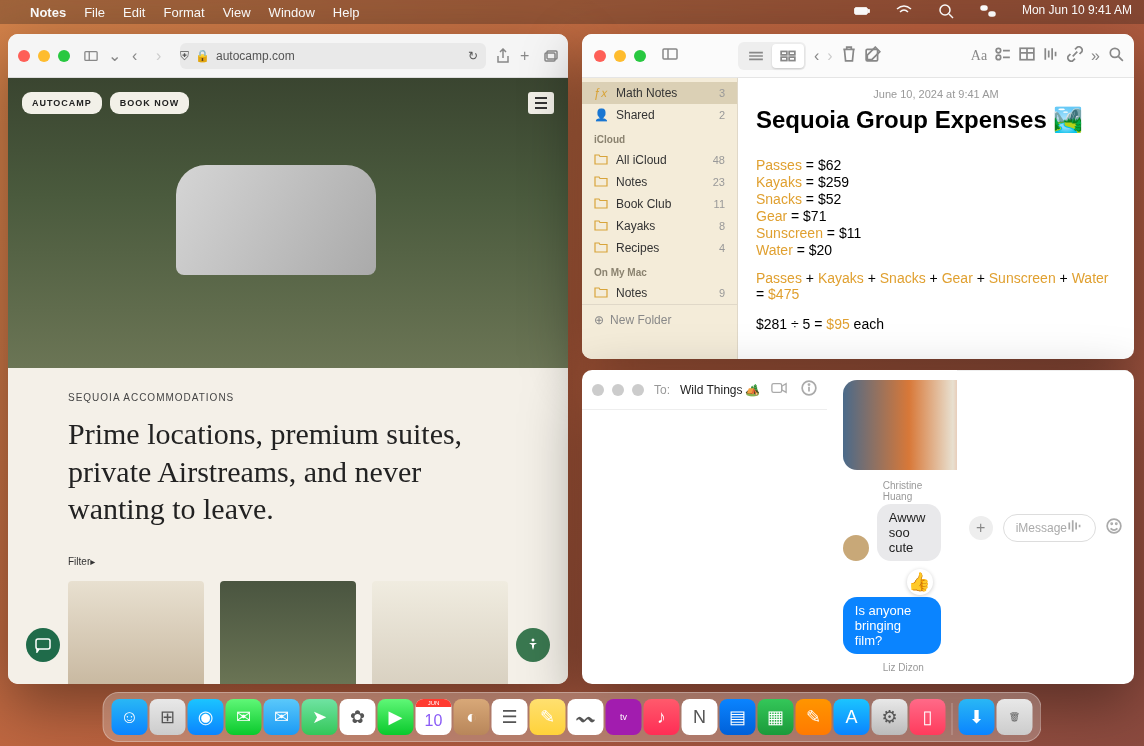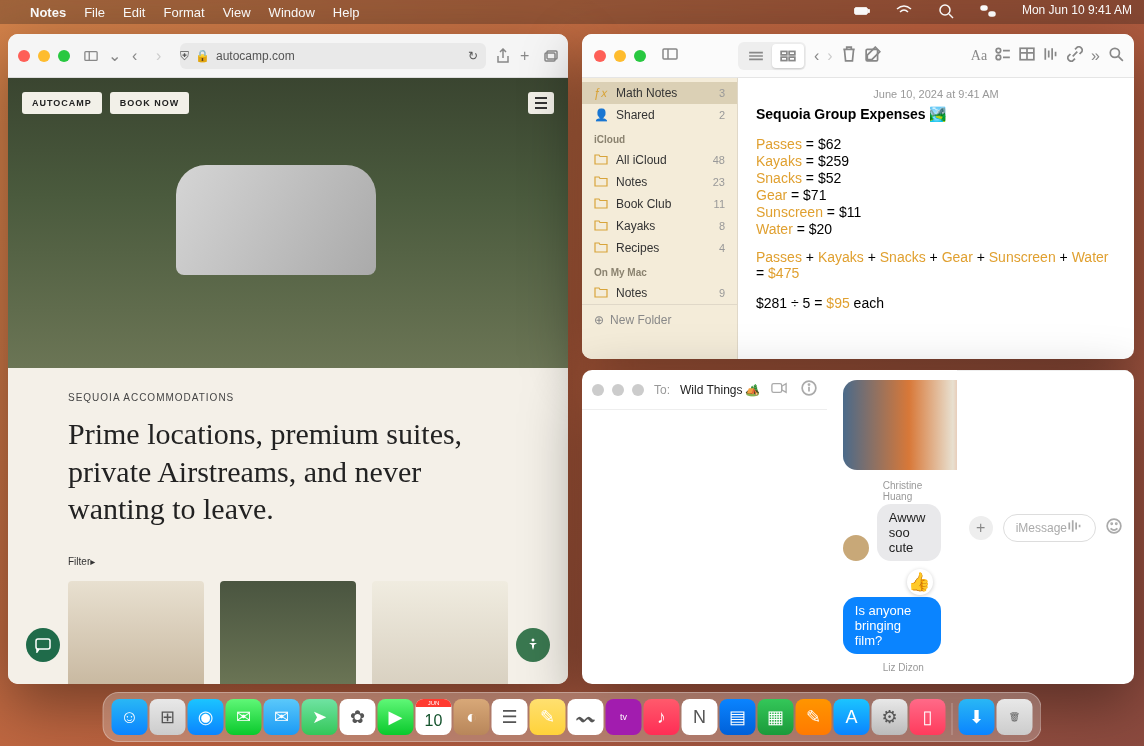--- a/index.html
+++ b/index.html
@@ -43,21 +43,21 @@
 
 #safari { left: 8px; top: 34px; width: 560px; height: 650px; }
 #safari .toolbar { height: 44px; display:flex; align-items:center; gap:10px; padding:0 10px; background:#f5f5f5; border-bottom:1px solid #ddd;}
 #safari .traffic{padding:0 4px 0 0}
 #safari .addr { flex:1; display:flex; align-items:center; justify-content:center; gap:6px; background:#e9e9e9; border-radius:6px; height:26px; font-size:12px; color:#555; }
 #safari .nav-ic{width:14px;height:14px;color:#888;display:flex;align-items:center}
 .ic{width:16px;height:16px;fill:none;stroke:currentColor;stroke-width:1.5}
 #safari .hero{height:290px;background:linear-gradient(180deg,#3a4530 0%,#4a5a3d 40%,#6b7555 100%);position:relative;overflow:hidden}
 #safari .hero::before{content:"";position:absolute;left:30%;top:30%;width:200px;height:110px;background:linear-gradient(120deg,#d5d5d5,#aaa);border-radius:30px 30px 8px 8px;}
 #safari .hero-top{position:absolute;top:14px;left:14px;display:flex;gap:8px}
-#safari .pill{background:#f2f0e8;color:#222;font-size:9px;font-weight:700;letter-spacing:1px;padding:6px 10px;border-radius:3px}
+#safari .pill{background:#f2f0e8;color:#222;font-size:9px;font-weight:700;letter-spacing:1px;padding:6px 10px;border-radius:9px}
 #safari .burger{position:absolute;top:14px;right:14px;width:26px;height:22px;background:#f2f0e8;border-radius:3px;display:flex;flex-direction:column;justify-content:center;align-items:center;gap:3px}
 #safari .burger span{width:12px;height:2px;background:#333}
 #safari .content{background:#f4f0e8;padding:24px 60px 18px}
 #safari .eyebrow{font-size:10px;letter-spacing:1px;color:#444;font-weight:500}
 #safari .headline{font-family:Georgia,serif;font-size:30px;line-height:1.25;margin-top:12px;color:#222}
 #safari .filter{font-size:10px;margin-top:28px;color:#333}
 #safari .grid{display:flex;gap:16px;margin-top:14px}
 #safari .card{flex:1;height:106px;border-radius:4px;background:#ccc}
 #safari .card:nth-child(1){background:linear-gradient(#e8e0d0,#c8b8a0)}
 #safari .card:nth-child(2){background:linear-gradient(#4a5540,#6b7555)}
@@ -78,21 +78,21 @@
 #notes .body{flex:1;display:flex;overflow:hidden}
 #notes .side{width:156px;background:#f4ecd9;border-right:1px solid #e0d8c8;padding:4px 0;font-size:12px;overflow:auto}
 #notes .side .sec{font-size:10px;color:#8a826f;padding:8px 12px 4px;font-weight:600}
 #notes .side .row{display:flex;align-items:center;padding:4px 12px;gap:8px;color:#333;cursor:pointer}
 #notes .side .row.sel{background:#dbd0b5}
 #notes .side .row .cnt{margin-left:auto;color:#999;font-size:11px}
 #notes .side .fic{width:14px;height:14px;color:#d8a43a;flex-shrink:0}
 #notes .side .new{border-top:1px solid #e0d8c8;margin-top:auto;padding:8px 12px;color:#888;font-size:12px;display:flex;gap:6px;align-items:center}
 #notes .editor{flex:1;padding:10px 18px;font-size:14px;overflow:auto}
 #notes .date{text-align:center;font-size:11px;color:#999;margin-bottom:6px}
-#notes .title{font-size:14px;font-weight:700;margin-bottom:14px}
+#notes .title{font-size:24px;font-weight:700;margin-bottom:23px}
 #notes .line{margin:1px 0}
 .y{color:#e0a030}.g{color:#888}
 
 
 #msgs{left:582px;top:370px;width:552px;height:314px;display:flex;flex-direction:row}
 #msgs .hdr{height:40px;border-bottom:1px solid #eee;display:flex;align-items:center;padding:0 10px;gap:10px;font-size:12px;color:#555}
 #msgs .hdr .traffic{padding:0}
 #msgs .hdr .dot{background:#ccc}
 #msgs .hdr .rt{margin-left:auto;display:flex;gap:14px;color:#aaa}
 #msgs .conv{flex:1;padding:10px 16px;overflow:auto;font-size:13px}
@@ -446,21 +446,21 @@
       </div>
       <div class="app" style="background: rgb(255, 255, 255);">
         <span style="font-size:18px;color:#555">✿</span>
       </div>
       <div class="app" style="background: linear-gradient(rgb(95, 247, 119), rgb(10, 201, 44));">
         <span style="font-size:18px;color:#fff">▶</span>
       </div>
       <div class="app" style="background: rgb(255, 255, 255);">
         <div style="width:100%;height:100%;display:flex;flex-direction:column;border-radius:8px;overflow:hidden">
           <div style="background:#ff3b30;font-size:6px;text-align:center;color:#fff;padding:1px 0">JUN</div>
-          <div style="flex:1;display:flex;align-items:center;justify-content:center;color:#14532d;font-size:16px;font-weight:500">10</div>
+          <div style="flex:1;display:flex;align-items:center;justify-content:center;color:#8b5cf6;font-size:16px;font-weight:500">10</div>
         </div>
       </div>
       <div class="app" style="background: linear-gradient(rgb(216, 168, 120), rgb(184, 134, 90));">
         <span style="font-size:18px;color:#fff">◐</span>
       </div>
       <div class="app" style="background: rgb(255, 255, 255);">
         <span style="font-size:18px;color:#555">☰</span>
       </div>
       <div class="app" style="background: linear-gradient(rgb(255, 224, 112), rgb(255, 210, 58));">
         <span style="font-size:18px;color:#fff">✎</span>

